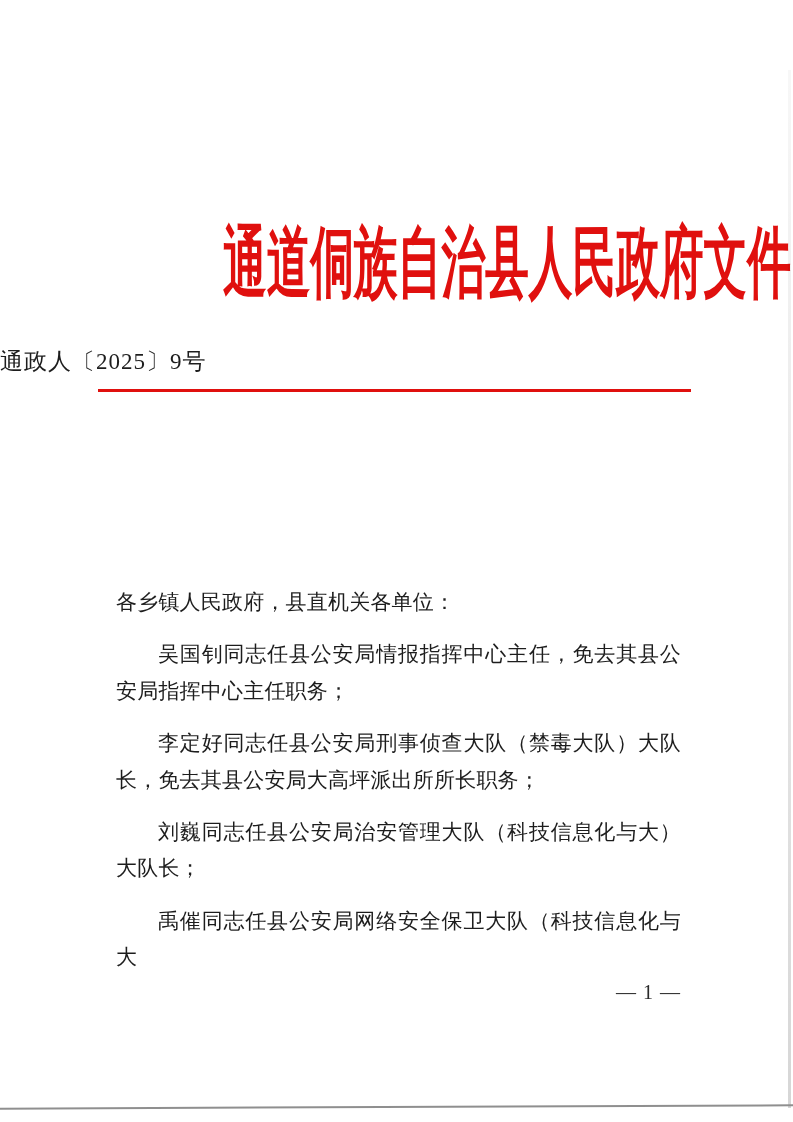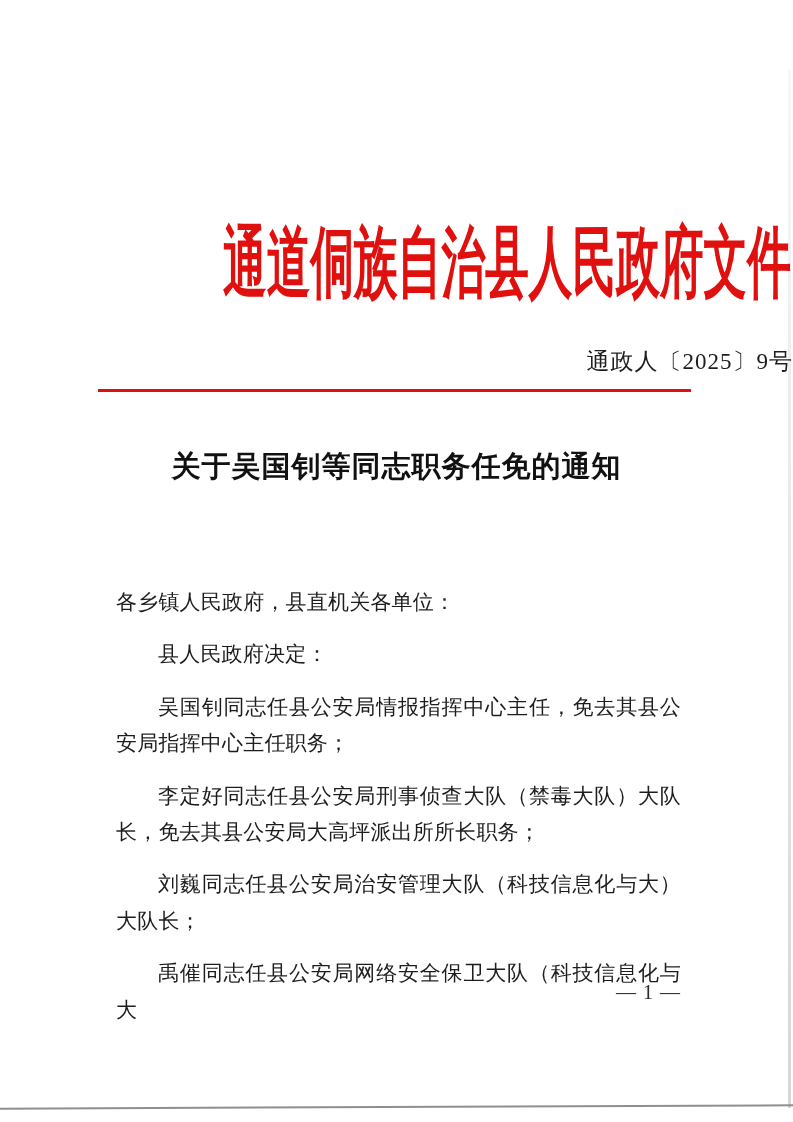--- a/index.html
+++ b/index.html
@@ -41,21 +41,21 @@
     transform-origin: 50% 50%;
     letter-spacing: 0px;
   }
 
   
   .doc-number {
     position: absolute;
     top: 346px;
     left: 0;
     width: 793px;
-    text-align: right;
+    text-align: left;
     font-size: 23px;
     letter-spacing: 1px;
     color: var(--ink);
   }
 
   
   .red-line {
     position: absolute;
     top: 389px;
     left: 98px;
@@ -135,27 +135,25 @@
 
   <div class="red-header">
     <span class="condensed">通道侗族自治县人民政府文件</span>
   </div>
 
   <div class="doc-number">通政人〔2025〕9号</div>
 
   <div class="red-line"></div>
 
   <div class="doc-title">
-    <div>关于吴国钊等同志职务任免的通知</div>
   </div>
 
   <div class="doc-body">
     <p class="salutation">各乡镇人民政府，县直机关各单位：</p>
     <div>
-        <p class="para">县人民政府决定：</p>
         <p class="para">吴国钊同志任县公安局情报指挥中心主任，免去其县公安局指挥中心主任职务；</p>
         <p class="para">李定好同志任县公安局刑事侦查大队（禁毒大队）大队长，免去其县公安局大高坪派出所所长职务；</p>
         <p class="para">刘巍同志任县公安局治安管理大队（科技信息化与大）大队长；</p>
         <p class="para">禹催同志任县公安局网络安全保卫大队（科技信息化与大</p>
       </div>
   </div>
 
   <div class="page-number">— 1 —</div>
 
   <div class="edge-right"></div>

